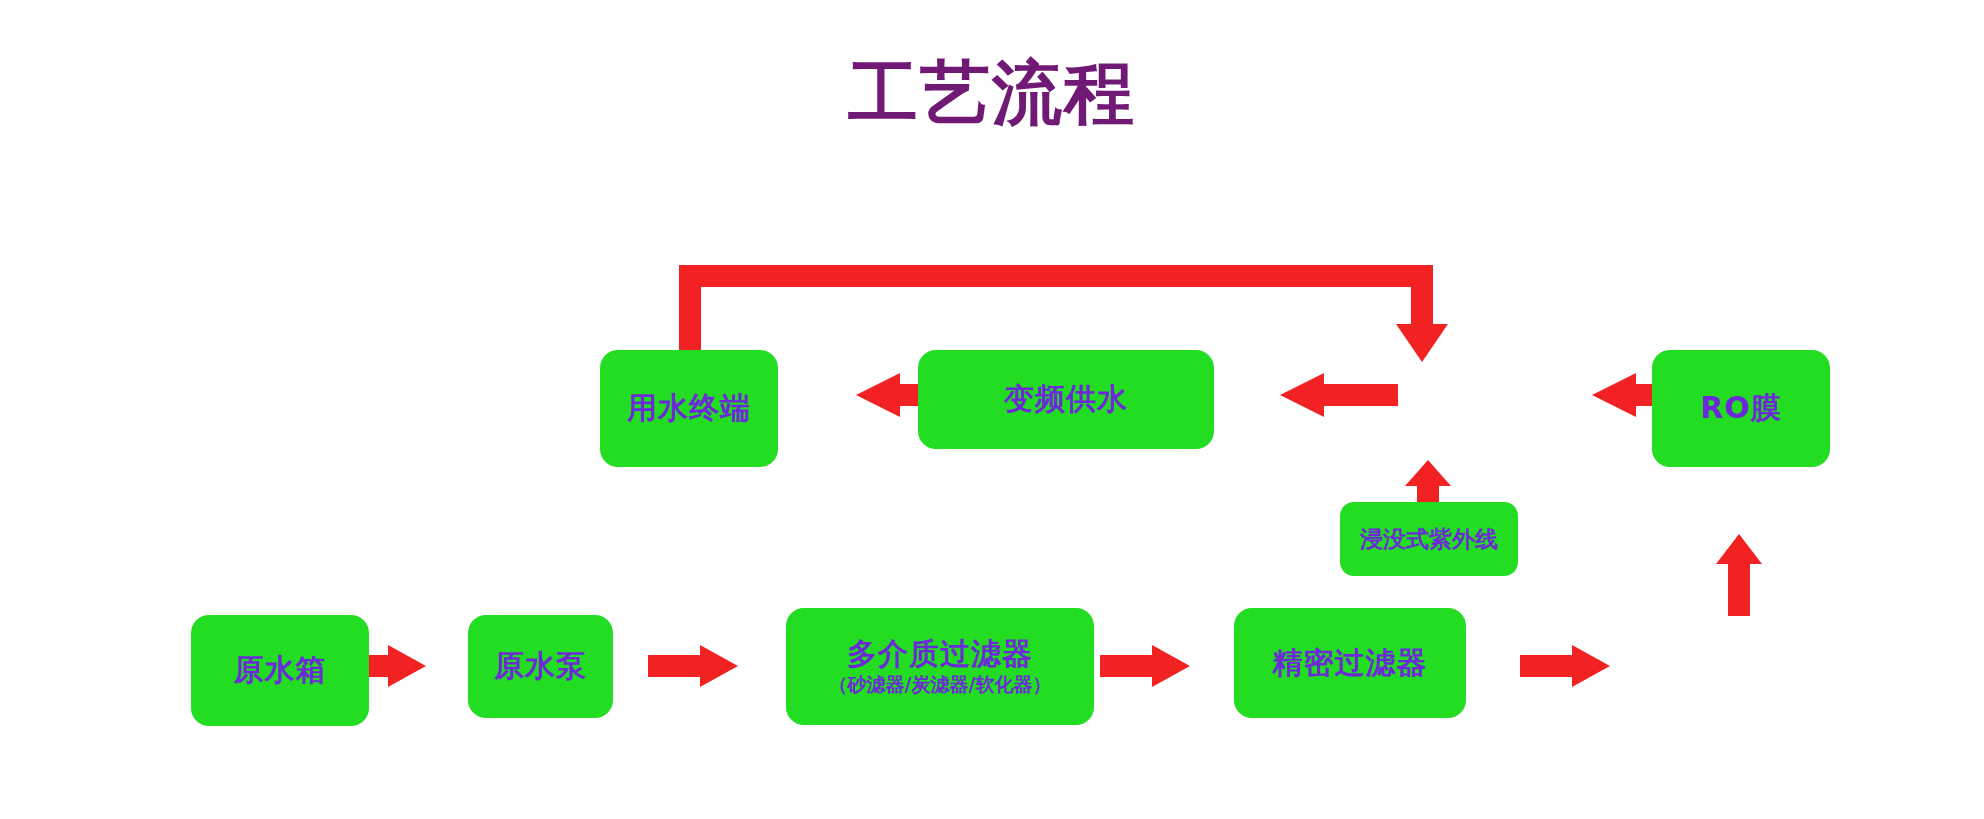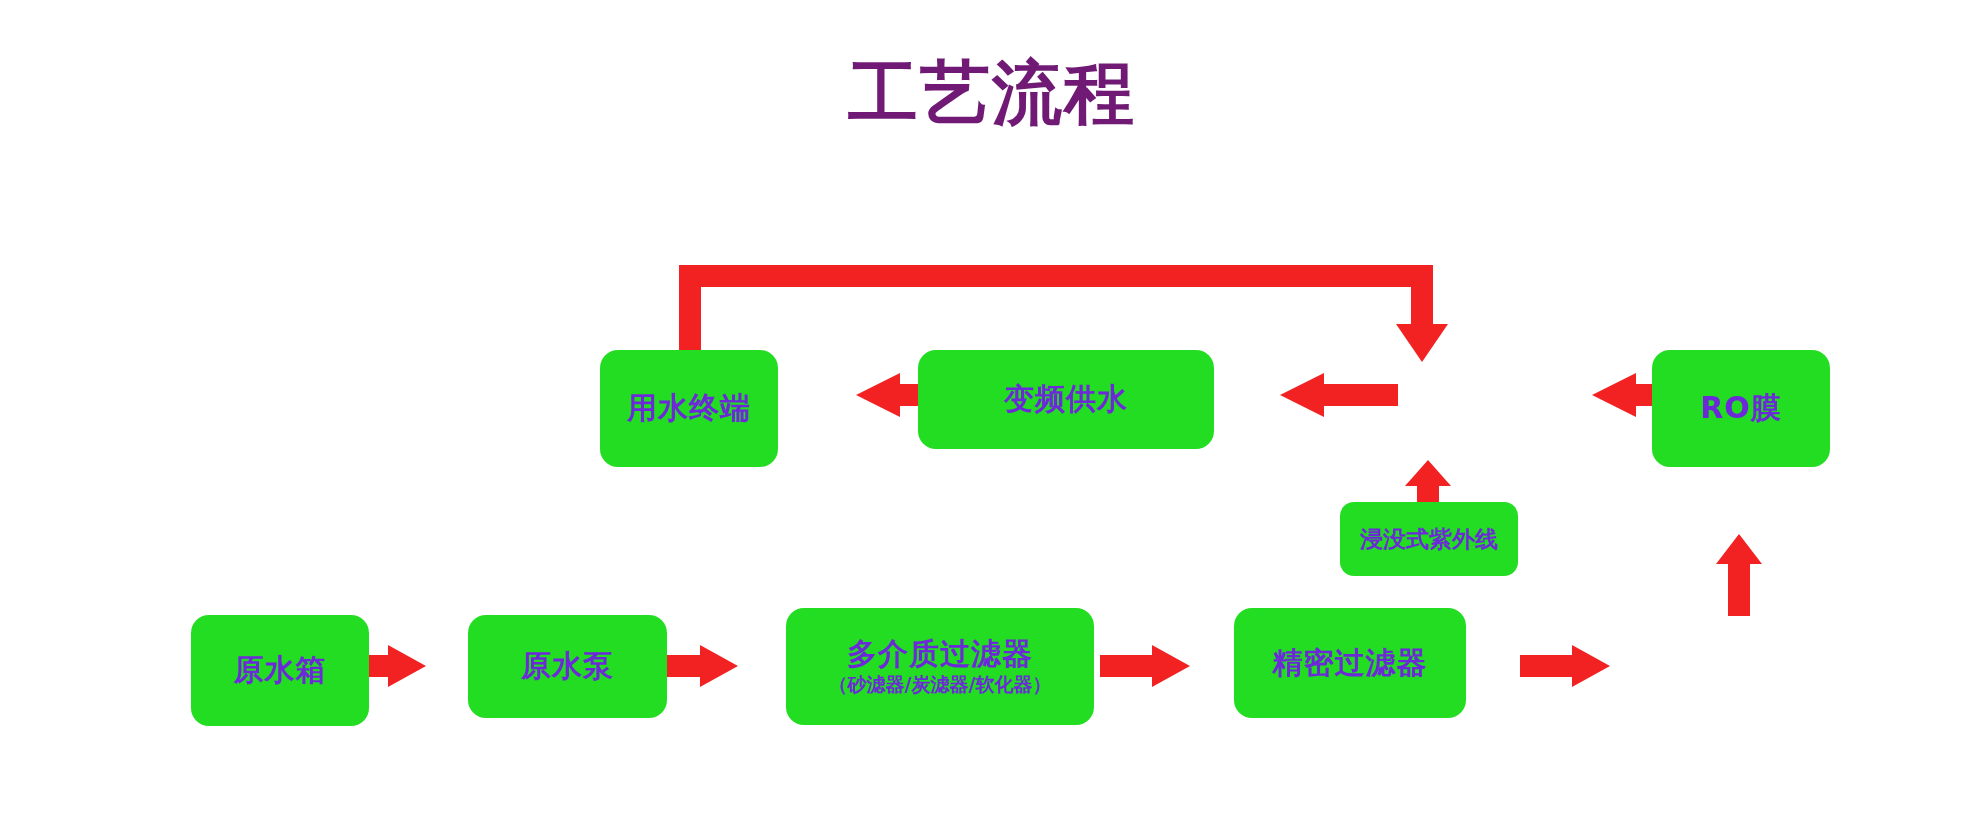--- a/index.html
+++ b/index.html
@@ -153,21 +153,21 @@
   </div>
 
   <div class="node small" style="left:1340px; top:502px; width:178px; height:74px; border-radius:14px;">
     <span class="main-label">浸没式紫外线</span>
   </div>
 
   <div class="node" style="left:155px; top:615px; width:178px; height:111px;margin-left:36px;">
     <span class="main-label">原水箱</span>
   </div>
 
-  <div class="node" style="left:468px; top:615px; width:199px; height:103px;">
+  <div class="node" style="left:468px; top:615px; width:145px; height:103px;">
     <span class="main-label">原水泵</span>
   </div>
 
   <div class="node" style="left:786px; top:608px; width:308px; height:117px;">
     <span class="main-label">多介质过滤器</span>
     <span class="sub-label">（砂滤器/炭滤器/软化器）</span>
   </div>
 
   <div class="node" style="left:1234px; top:608px; width:232px; height:110px;">
     <span class="main-label">精密过滤器</span>

